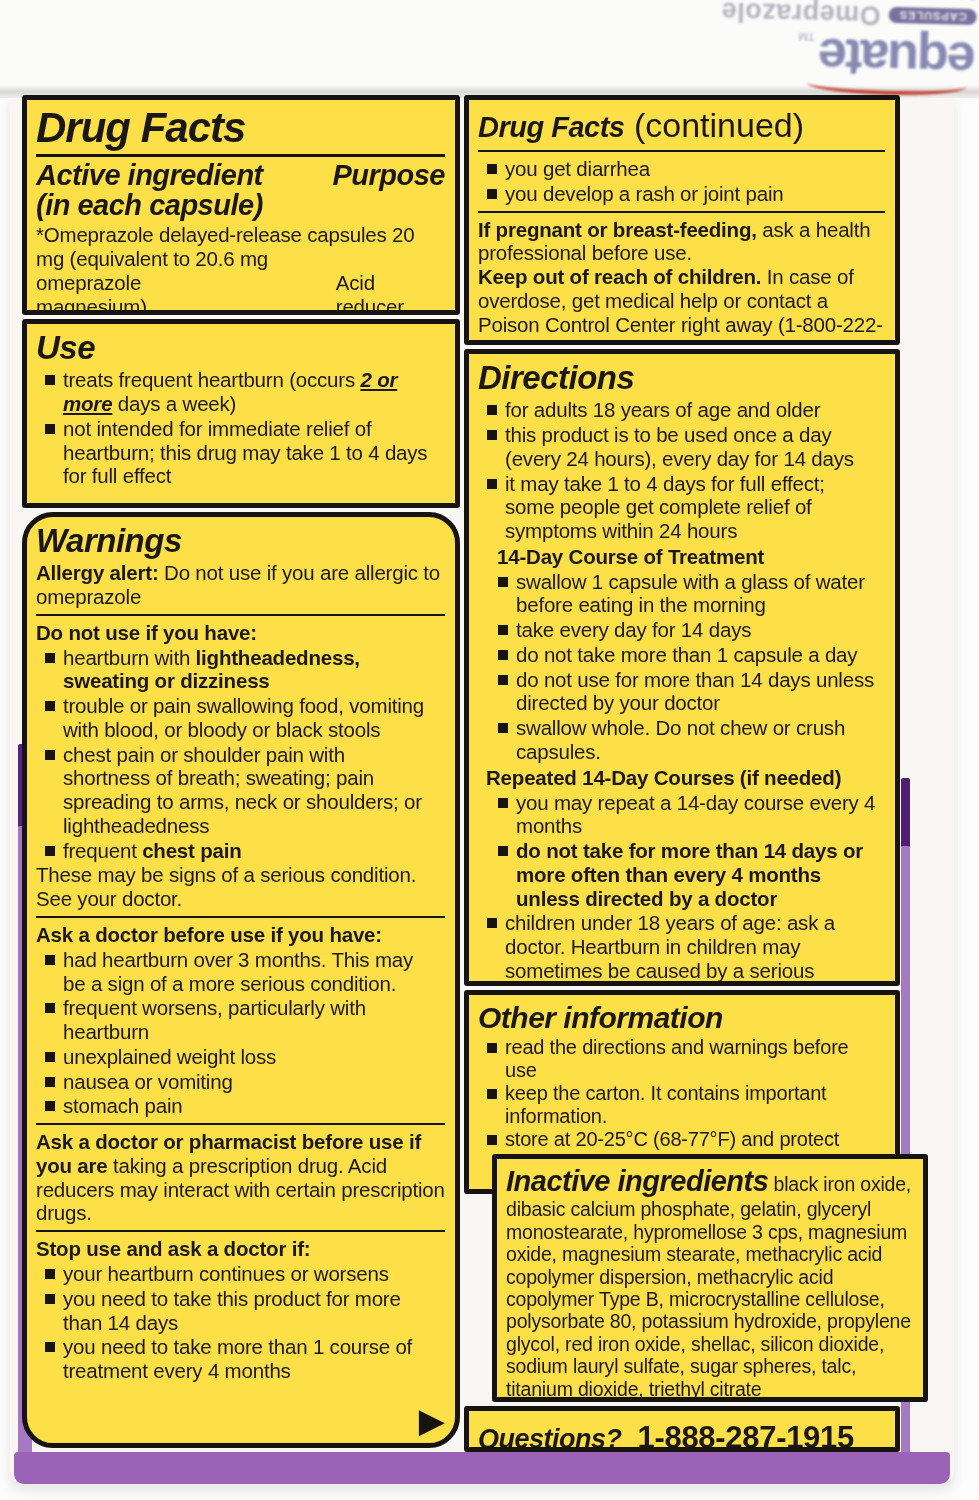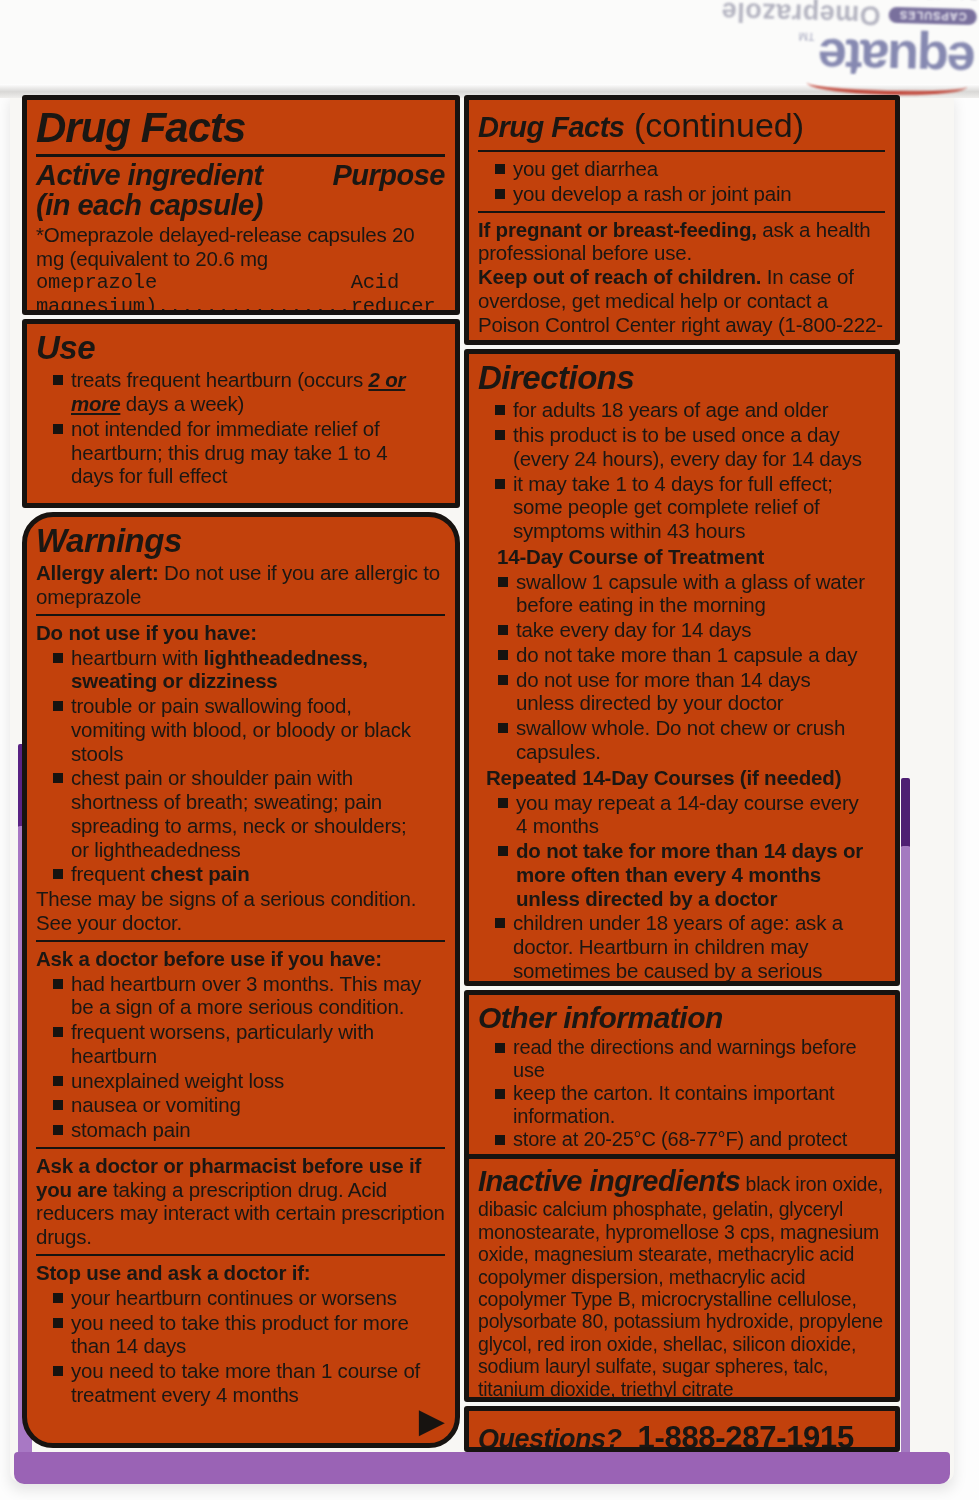--- a/index.html
+++ b/index.html
@@ -31,38 +31,38 @@
   .eq-row{display:flex;align-items:flex-end;gap:6px;}
   .eq-logo{font-size:52px;font-weight:bold;color:#7d80ab;letter-spacing:-2px;line-height:1;}
   .eq-tm{font-size:11px;color:#9a9cb6;}
   .eq-swoosh{width:160px;height:16px;border-top:4px solid #c0392b;border-radius:50%;
     margin:0 0 -10px 8px;}
   .prod-row{display:flex;align-items:center;gap:8px;margin-top:2px;}
   .caps-badge{background:#6f6596;color:#e8e6f0;font-size:11px;font-weight:bold;
     padding:2px 10px;border-radius:9px;letter-spacing:1px;}
   .prod-name{font-size:27px;font-weight:bold;color:#aeaebc;letter-spacing:.5px;}
   .prod-tiny{font-size:11px;color:#b9b9c4;line-height:1.15;}
-  .panel{position:absolute;background:#c2410c;border:5px solid #171310;border-radius:3px;
+  .panel{position:absolute;background:#fde047;border:5px solid #171310;border-radius:3px;
     padding:6px 10px 6px 9px;box-sizing:border-box;overflow:hidden;}
   .h1{font-size:42px;font-weight:bold;font-style:italic;letter-spacing:-1px;line-height:1.05;}
   .h1-rule{border-top:3px solid #171310;margin:4px 0 4px;}
   .h2{font-size:33px;font-weight:bold;font-style:italic;letter-spacing:-.5px;line-height:1.1;margin-bottom:2px;}
   .h-inline{font-size:29px;font-weight:bold;font-style:italic;letter-spacing:-.5px;}
   .bodytxt{font-size:20.5px;line-height:1.16;letter-spacing:-.2px;}
-  .b{display:flex;margin:1px 16px;}
+  .b{display:flex;margin:1px 8px;}
   .sq{flex:0 0 auto;width:10px;height:10px;background:#171310;margin:7px 8px 0 1px;}
   .bt{flex:1 1 auto;}
   .bold{font-weight:bold;}
   .em-u{font-weight:bold;font-style:italic;text-decoration:underline;}
   .rule{border-top:2.5px solid #171310;margin:5px 0;}
   .subhead{font-weight:bold;margin:2px 0 1px 19px;}
   .sub .b{margin-left:19px;}
   .ai-row{display:flex;justify-content:space-between;align-items:baseline;}
   .ai-h{font-size:29px;font-weight:bold;font-style:italic;letter-spacing:-.5px;line-height:1.02;}
-  .leader-row{display:flex;justify-content:space-between;font-family:Liberation Mono, monospace;}
+  .leader-row{display:flex;justify-content:space-between;}
   .arrow{position:absolute;right:10px;bottom:6px;font-size:34px;line-height:1;color:#171310;}
   .q-row{display:flex;align-items:baseline;gap:16px;}
   .q-phone{font-size:31px;font-weight:bold;letter-spacing:-.3px;}
 </style>
 </head>
 <body>
 
 <div class="flap"></div>
 <div class="carton-face"></div>
 <div class="crease"></div>
@@ -206,21 +206,21 @@
     <div class="b">
         <span class="sq"></span>
         <span class="bt">for adults 18 years of age and older</span>
       </div>
     <div class="b">
         <span class="sq"></span>
         <span class="bt">this product is to be used once a day (every 24 hours), every day for 14 days</span>
       </div>
     <div class="b">
         <span class="sq"></span>
-        <span class="bt">it may take 1 to 4 days for full effect; some people get complete relief of symptoms within 43 hours</span>
+        <span class="bt">it may take 1 to 4 days for full effect; some people get complete relief of symptoms within 24 hours</span>
       </div>
     <div class="subhead">14-Day Course of Treatment</div>
     <div class="sub">
       <div class="b">
           <span class="sq"></span>
           <span class="bt">swallow 1 capsule with a glass of water before eating in the morning</span>
         </div>
       <div class="b">
           <span class="sq"></span>
           <span class="bt">take every day for 14 days</span>
@@ -267,21 +267,21 @@
         <span class="sq"></span>
         <span class="bt">keep the carton. It contains important information.</span>
       </div>
     <div class="b">
         <span class="sq"></span>
         <span class="bt">store at 20-25°C (68-77°F) and protect from moisture</span>
       </div>
   </div>
 </div>
 
-<div class="panel" style="left:464px;top:1154px;width:436px;height:248px;">
+<div class="panel" style="left:492px;top:1154px;width:436px;height:248px;">
   <div class="bodytxt" style="font-size:19.5px;line-height:1.15;">
     <span class="h-inline">Inactive ingredients</span><span> black iron oxide, dibasic calcium phosphate, gelatin, glyceryl monostearate, hypromellose 3 cps, magnesium oxide, magnesium stearate, methacrylic acid copolymer dispersion, methacrylic acid copolymer Type B, microcrystalline cellulose, polysorbate 80, potassium hydroxide, propylene glycol, red iron oxide, shellac, silicon dioxide, sodium lauryl sulfate, sugar spheres, talc, titanium dioxide, triethyl citrate</span>
   </div>
 </div>
 
 <div class="panel" style="left:464px;top:1406px;width:436px;height:46px;padding-top:9px;">
   <div class="q-row">
     <span class="h-inline" style="font-size:27px;">Questions?</span>
     <span class="q-phone">1-888-287-1915</span>
   </div>

